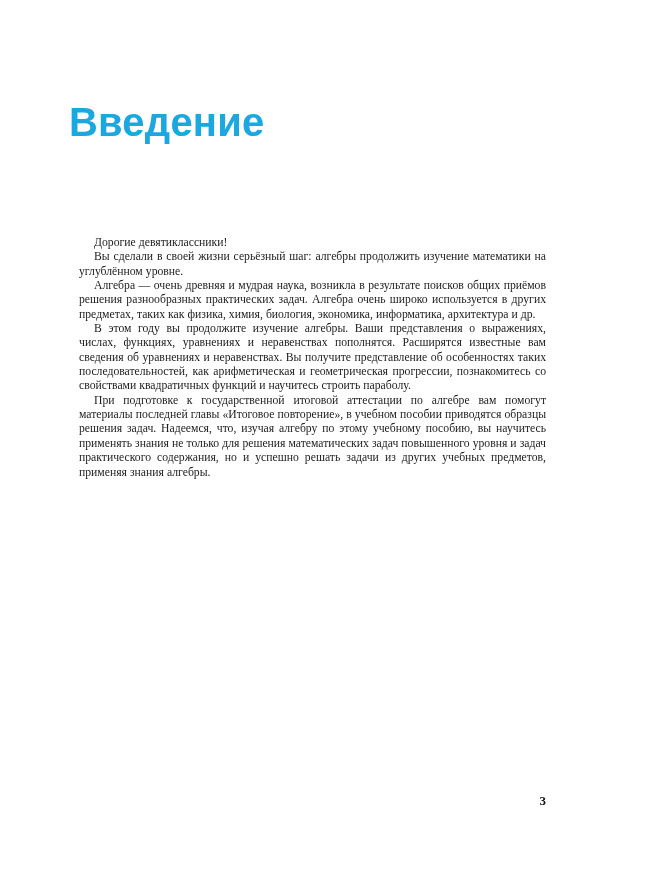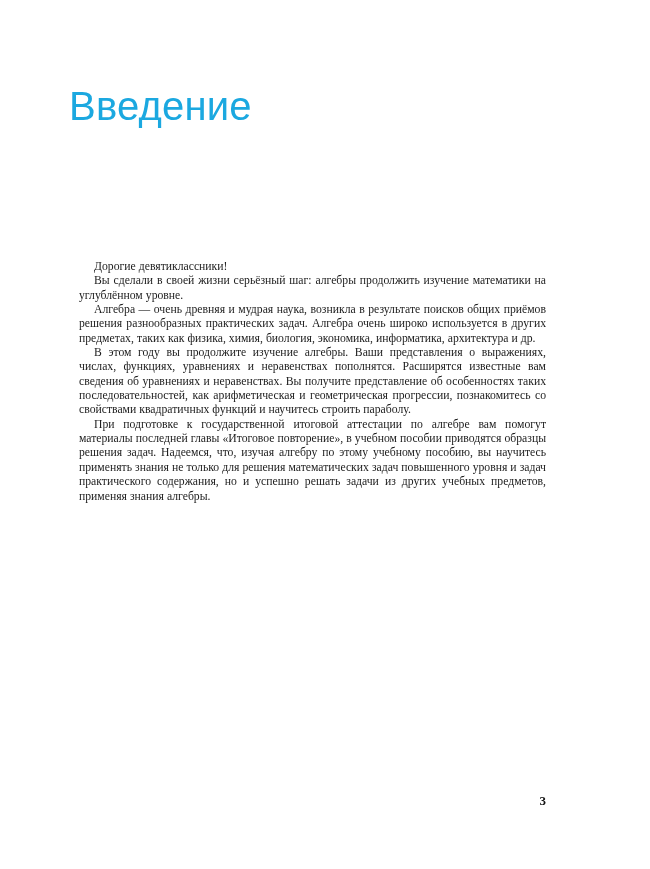--- a/index.html
+++ b/index.html
@@ -19,23 +19,23 @@
     height: 869px;
     margin: 0 auto;
     background: #ffffff;
     overflow: hidden;
   }
 
   
   .page-title {
     position: absolute;
     left: 69px;
-    top: 56px;
+    top: 72px;
     font-family: "Liberation Sans", "DejaVu Sans", sans-serif;
-    font-weight: normal;
+    font-weight: bold;
     font-size: 40px;
     line-height: 46px;
     letter-spacing: 0.2px;
     color: #1BA8E0;
     white-space: nowrap;
   }
 
   
   .body-block {
     position: absolute;
@@ -52,21 +52,20 @@
     line-height: 14.35px;
     color: #1c1c1c;
     -webkit-font-smoothing: antialiased;
     hyphens: manual;
     word-spacing: 0.1px;
   }
 
   
   .para.greeting {
     text-align: left;
-    margin-top: 24px;
   }
 
   
   .folio {
     position: absolute;
     right: 104px;
     top: 793px;
     font-family: "Liberation Serif", "DejaVu Serif", serif;
     font-weight: bold;
     font-size: 13px;

